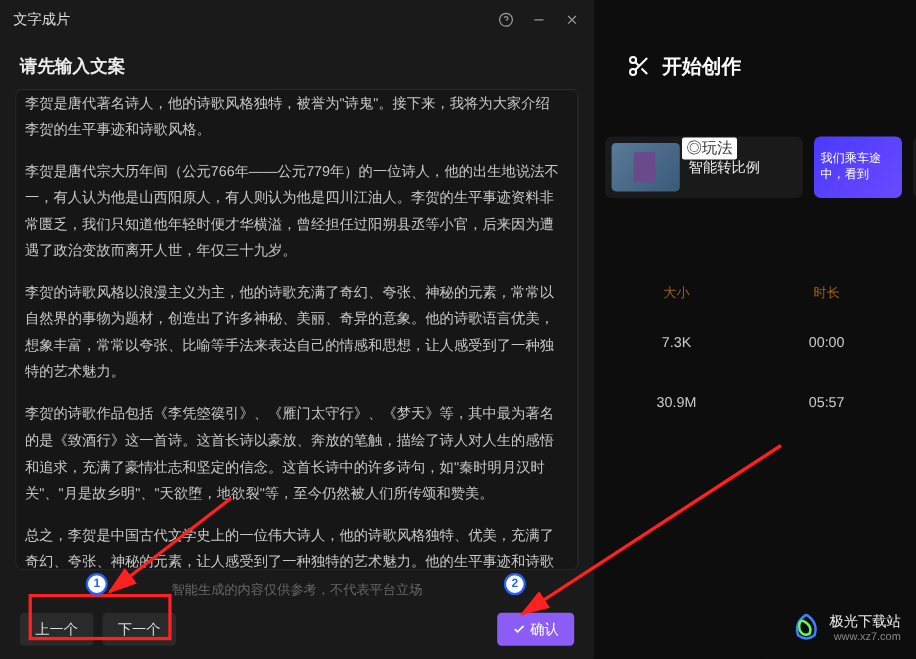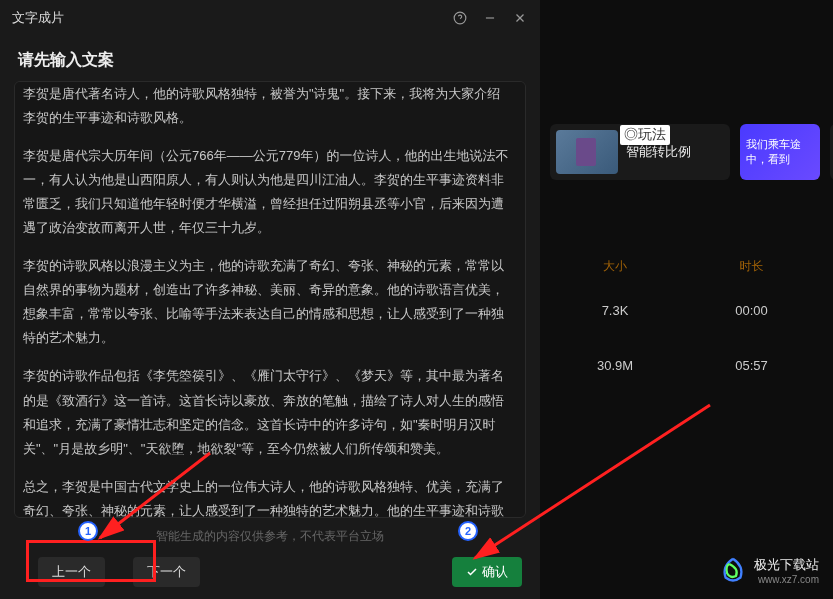--- a/index.html
+++ b/index.html
@@ -19,23 +19,23 @@
     
     .content-area { flex: 1; margin: 0 14px 0 14px; padding: 0 16px 8px 8px; background: #161616; border: 1px solid #2a2a2a; border-radius: 6px; overflow-y: auto; font-size: 13px; line-height: 1.85; color: #c8c8c8; }
     .content-area::-webkit-scrollbar { width: 6px; }
     .content-area::-webkit-scrollbar-thumb { background: #444; border-radius: 3px; }
     .content-area p { margin: 0; }
     .para-gap { height: 14px; }
     
     .disclaimer { text-align: center; font-size: 12px; color: #666; padding: 10px 0 6px; }
     
     .dialog-footer { display: flex; align-items: center; padding: 6px 18px 12px; gap: 8px; position: relative; }
-    .btn { padding: 6px 14px; font-size: 13px; border-radius: 4px; cursor: pointer; border: none; margin-left: 20px; }
+    .btn { padding: 6px 14px; font-size: 13px; border-radius: 4px; cursor: pointer; border: none; }
     .btn-secondary { background: #2a2a2a; color: #ddd; }
-    .btn-primary { background: #15803d; color: #fff; display: flex; align-items: center; gap: 4px; }
+    .btn-primary { background: #8b5cf6; color: #fff; display: flex; align-items: center; gap: 4px; }
     .btn-primary svg { width: 12px; height: 12px; }
     .footer-spacer { flex: 1; }
     
     .red-box { position: absolute; border: 3px solid #ff2020; pointer-events: none; z-index: 20; }
     .red-box-1 { left: 26px; top: 540px; width: 130px; height: 42px; }
     
     .badge { position: absolute; width: 20px; height: 20px; border-radius: 50%; background: #fff; border: 2px solid #2563ff; color: #2563ff; font-size: 11px; font-weight: bold; display: flex; align-items: center; justify-content: center; z-index: 25; }
     .badge-1 { left: 78px; top: 521px; }
     .badge-2 { left: 458px; top: 521px; }
     
@@ -65,20 +65,30 @@
     .wm-logo { width: 30px; height: 30px; }
     .wm-text { font-size: 13px; color: #eee; }
     .wm-url { font-size: 10px; color: #888; }
   </style>
 </head>
 <body>
 
 <div class="main-bg"></div>
 
 <div class="right-panel">
+  <div class="start-create">
+    <svg class="start-create-icon" viewBox="0 0 24 24" fill="none" stroke="#fff" stroke-width="2">
+      <circle cx="6" cy="6" r="3"></circle>
+        <circle cx="6" cy="18" r="3"></circle>
+        <line x1="20" y1="4" x2="8.12" y2="15.88"></line>
+        <line x1="14.47" y1="14.48" x2="20" y2="20"></line>
+        <line x1="8.12" y1="8.12" x2="12" y2="12"></line>
+    </svg>
+    <span>开始创作</span>
+  </div>
 
   <div class="cards">
     <div class="card">
       <div class="card-thumb"></div>
       <span class="card-label">智能转比例</span>
       <span class="card-badge">◎玩法</span>
     </div>
     <div class="card card-2">
       <span class="card-2-text">我们乘车途中，看到</span>
     </div>

